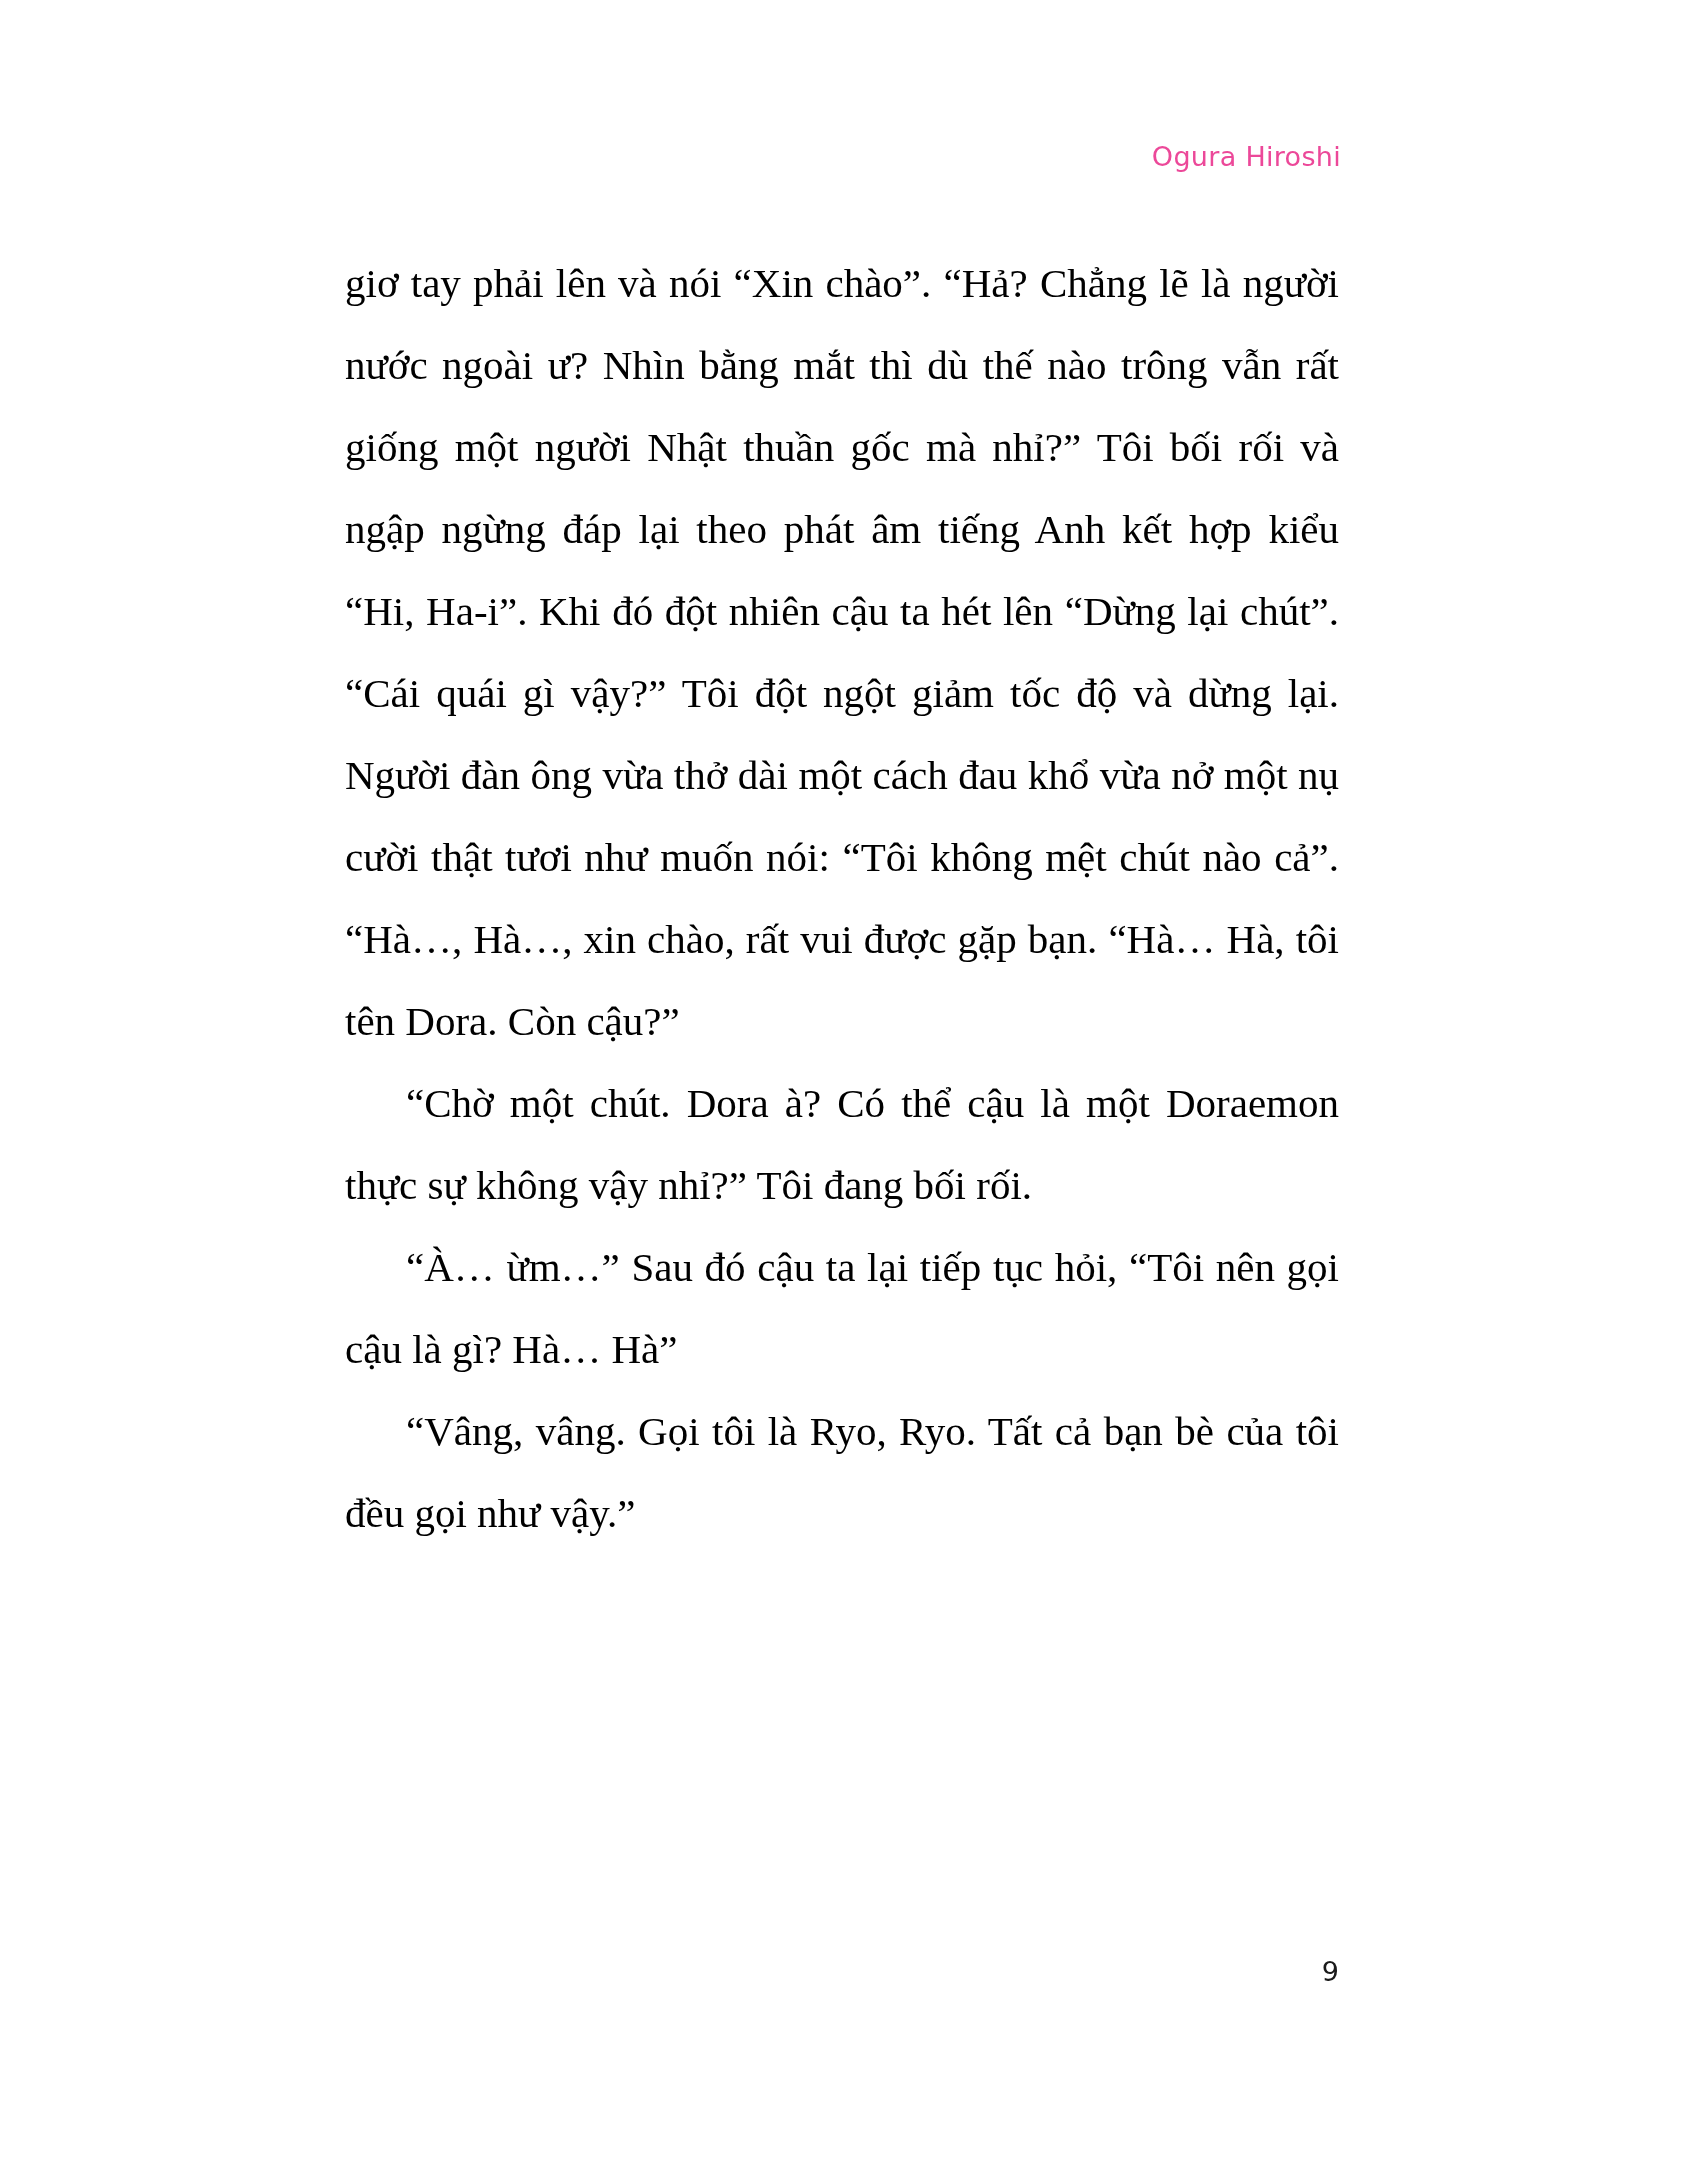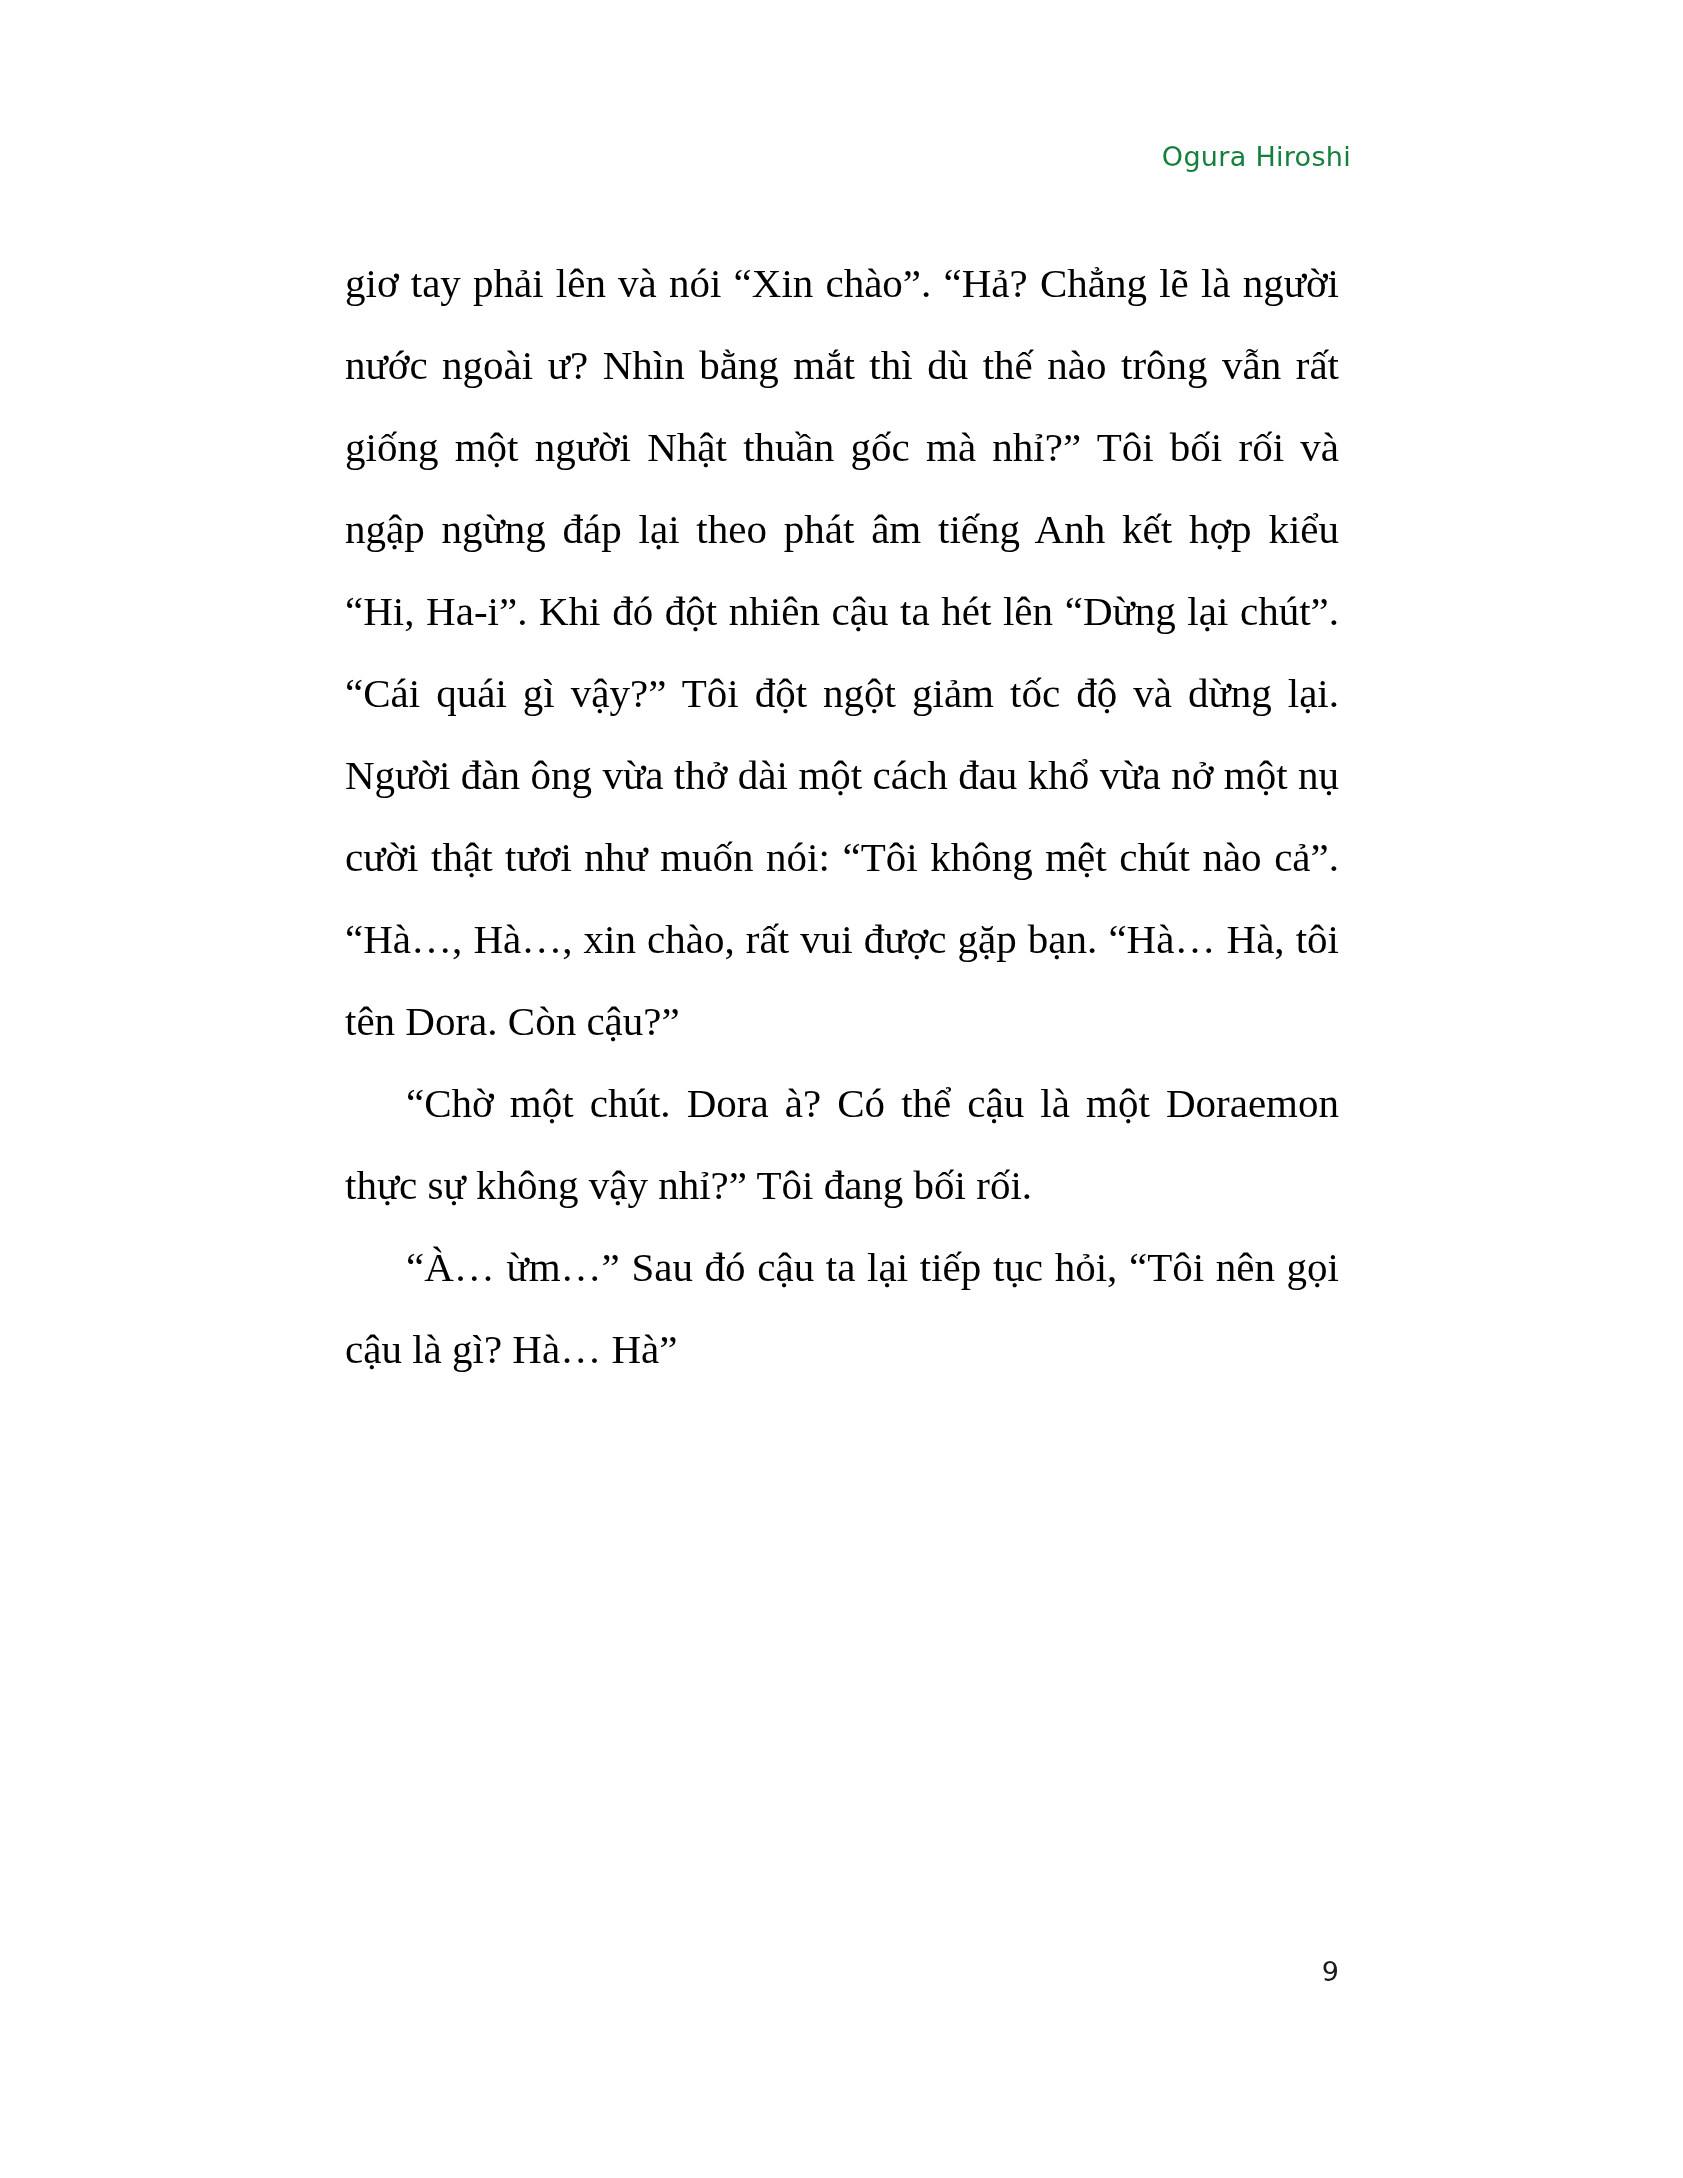--- a/index.html
+++ b/index.html
@@ -19,27 +19,27 @@
     position: absolute;
     left: 0;
     top: 0;
     width: 1683px;
     height: 2178px;
     background: #ffffff;
   }
   .running-head {
     position: absolute;
     top: 141px;
-    left: 12px;
+    left: 2px;
     width: 1339px;
     text-align: right;
     font-family: "DejaVu Sans", sans-serif;
     font-size: 27px;
     letter-spacing: 0.3px;
-    color: #15803d;
+    color: #ec4899;
   }
   .text-column {
     position: absolute;
     left: 345px;
     top: 242px;
     width: 994px;
   }
   p.body-par {
     margin: 0;
     font-size: 41px;
@@ -70,18 +70,19 @@
 <body>
 
 <div class="page">
 
   <div class="running-head">Ogura Hiroshi</div>
 
   <div class="text-column">
     <p class="body-par">giơ tay phải lên và nói “Xin chào”. “Hả? Chẳng lẽ là người nước ngoài ư? Nhìn bằng mắt thì dù thế nào trông vẫn rất giống một người Nhật thuần gốc mà nhỉ?” Tôi bối rối và ngập ngừng đáp lại theo phát âm tiếng Anh kết hợp kiểu “Hi, Ha-i”. Khi đó đột nhiên cậu ta hét lên “Dừng lại chút”. “Cái quái gì vậy?” Tôi đột ngột giảm tốc độ và dừng lại. Người đàn ông vừa thở dài một cách đau khổ vừa nở một nụ cười thật tươi như muốn nói: “Tôi không mệt chút nào cả”. “Hà…, Hà…, xin chào, rất vui được gặp bạn. “Hà… Hà, tôi tên Dora. Còn cậu?”</p>
     <p class="body-par indent">“Chờ một chút. Dora à? Có thể cậu là một Doraemon thực sự không vậy nhỉ?” Tôi đang bối rối.</p>
     <p class="body-par indent">“À… ừm…” Sau đó cậu ta lại tiếp tục hỏi, “Tôi nên gọi cậu là gì? Hà… Hà”</p>
+    <p class="body-par indent">“Vâng, vâng. Gọi tôi là Ryo, Ryo. Tất cả bạn bè của tôi đều gọi như vậy.”</p>
   </div>
 
   <div class="folio">9</div>
 
 </div>
 
 
 </body></html>

